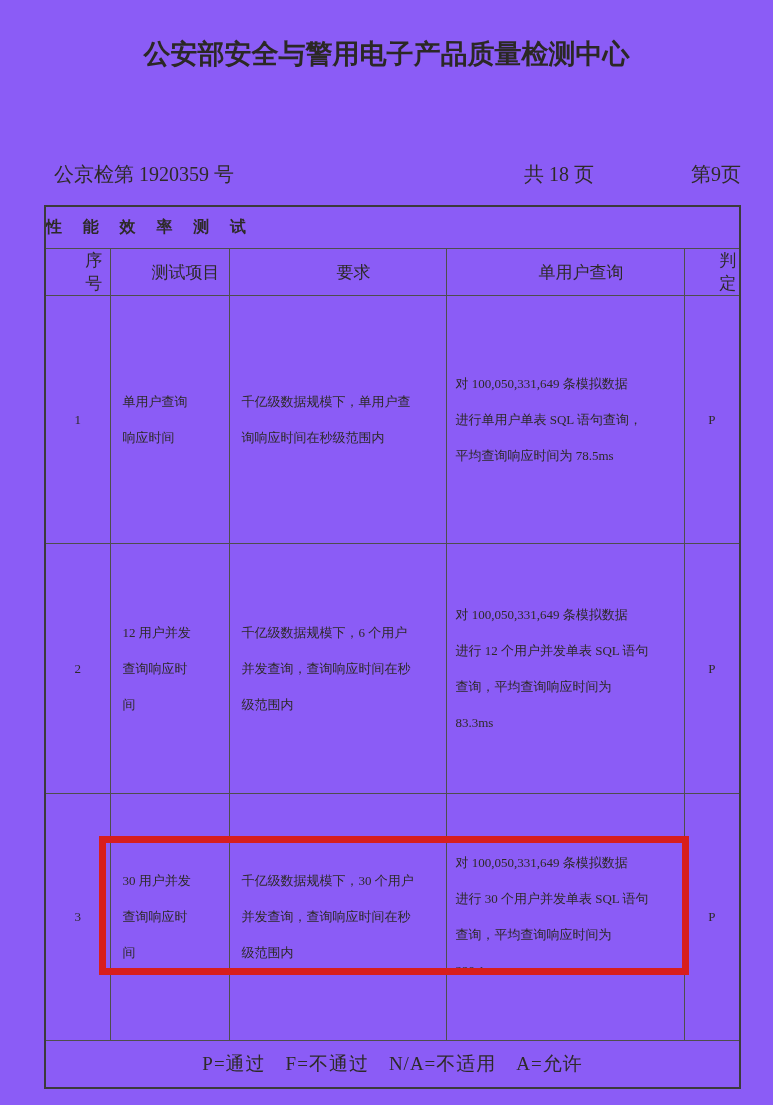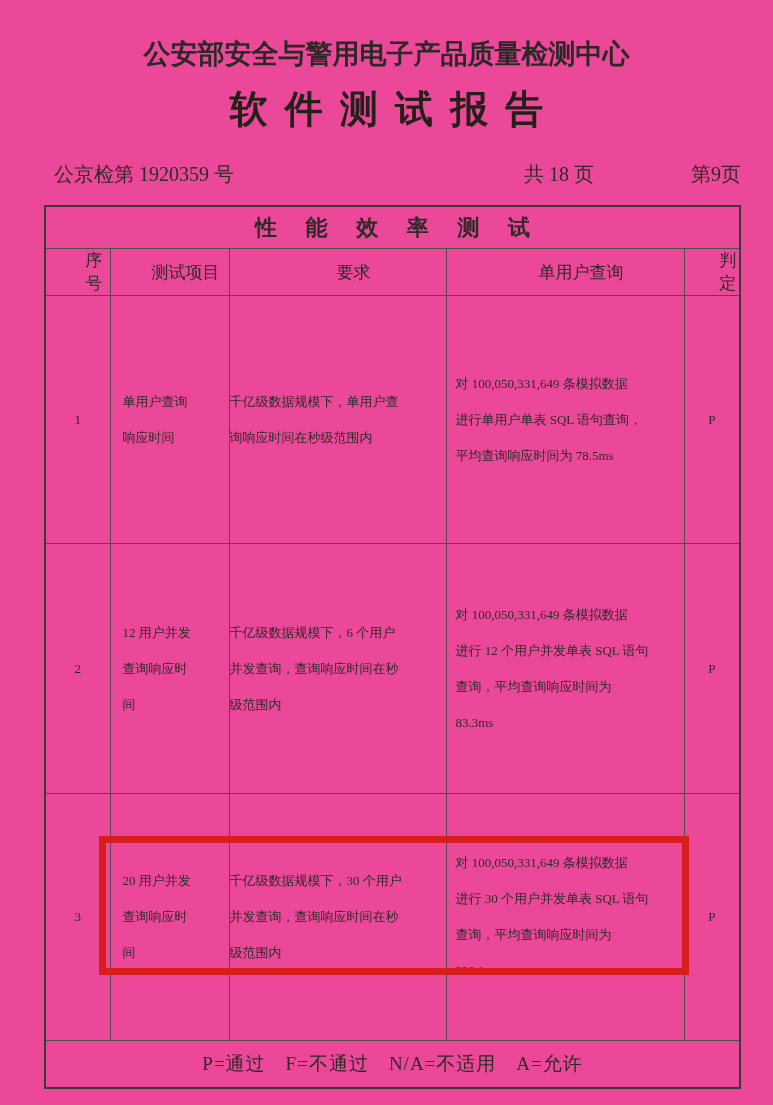--- a/index.html
+++ b/index.html
@@ -4,21 +4,21 @@
 <style>
   html,body{margin:0;padding:0;}
   body{
     width:773px;height:1105px;
     background:#f3f2f0;
     font-family:"Liberation Serif","DejaVu Serif",serif;
     color:#2d2a28;
   }
   .page{
     position:relative;width:773px;height:1105px;overflow:hidden;
-    background:#ec4899;
+    background:#8b5cf6;
   }
   
   .org-title{
     position:absolute;top:36px;left:0;width:100%;
     text-align:center;font-size:27px;font-weight:600;
     letter-spacing:0px;color:#2b2825;
   }
   .report-title{
     position:absolute;top:84px;left:0;width:100%;
     text-align:center;font-size:38px;font-weight:700;color:#232019;
@@ -36,48 +36,45 @@
   table.tbl{
     width:100%;height:100%;border-collapse:collapse;table-layout:fixed;
     border:2.5px solid #3b3b3b;
   }
   .tbl td,.tbl th{
     border:1.5px solid #4e4e4e;
     padding:0;vertical-align:middle;
     font-weight:normal;color:#2d2a28;
     overflow:hidden;
   }
-  tr.r-title td{height:41px;text-align:center;font-size:22px;}
+  tr.r-title td{height:41px;text-align:left;font-size:16px;}
   tr.r-title .spaced{display:inline-block;letter-spacing:1.3em;margin-right:-1.3em;font-weight:600;}
   tr.r-head th{height:34px;text-align:center;font-size:17px;padding-left:32px;}
   tr.r-data td{font-size:13px;line-height:36px;}
   tr.r-data{height:248px;}
   td.c-no{text-align:center;font-size:16px;}
   td.c-item{padding-left:12px;padding-right:8px;white-space:pre-line;font-family:Liberation Serif, serif;}
-  td.c-req{padding-right:6px;white-space:pre-line;margin-left:24px;}
+  td.c-req{padding-left:12px;padding-right:6px;white-space:pre-line;margin-left:24px;}
   td.c-res{padding-left:9px;padding-right:2px;white-space:pre-line;}
   td.c-verdict{text-align:center;font-size:16px;}
   tr.r-legend td{height:46px;text-align:center;font-size:19px;letter-spacing:1px;}
   
   .highlight-box{
     position:absolute;left:99px;top:836px;width:590px;height:139px;
     border:7px solid #d81e1c;box-sizing:border-box;z-index:5;
     pointer-events:none;
   }
 </style>
 </head>
 <body>
 
 <div class="page">
 
   <div class="org-title">公安部安全与警用电子产品质量检测中心</div>
 
-  <div class="report-title">
-    <span class="spaced">软件测试报告</span>
-  </div>
 
   <div class="meta">
     <span class="doc-no">公京检第 1920359 号</span>
     <span class="pages-total">共 18 页</span>
     <span class="page-no">第9页</span>
   </div>
 
   <div class="tbl-wrap">
     <table class="tbl">
       <colgroup>
@@ -120,21 +117,21 @@
 并发查询，查询响应时间在秒
 级范围内</td>
           <td class="c-res">对 100,050,331,649 条模拟数据
 进行 12 个用户并发单表 SQL 语句
 查询，平均查询响应时间为
 83.3ms</td>
           <td class="c-verdict">P</td>
         </tr>
         <tr class="r-data" style="height:247px">
           <td class="c-no">3</td>
-          <td class="c-item">20 用户并发
+          <td class="c-item">30 用户并发
 查询响应时
 间</td>
           <td class="c-req">千亿级数据规模下，30 个用户
 并发查询，查询响应时间在秒
 级范围内</td>
           <td class="c-res">对 100,050,331,649 条模拟数据
 进行 30 个用户并发单表 SQL 语句
 查询，平均查询响应时间为
 229.1ms</td>
           <td class="c-verdict">P</td>

